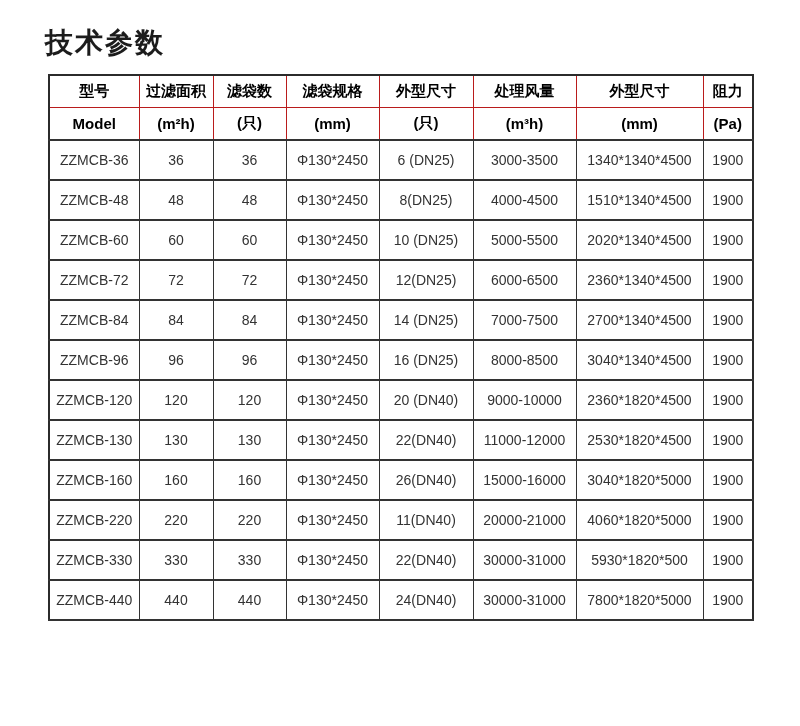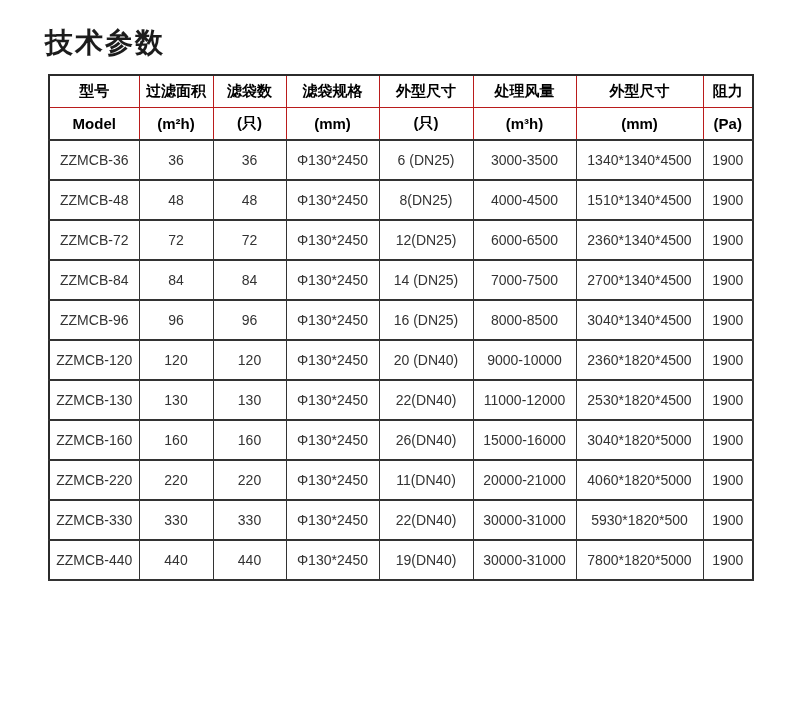--- a/index.html
+++ b/index.html
@@ -123,20 +123,30 @@
           <td>ZZMCB-48</td>
           <td>48</td>
           <td>48</td>
           <td>Φ130*2450</td>
           <td>8(DN25)</td>
           <td>4000-4500</td>
           <td>1510*1340*4500</td>
           <td>1900</td>
         </tr>
         <tr>
+          <td>ZZMCB-60</td>
+          <td>60</td>
+          <td>60</td>
+          <td>Φ130*2450</td>
+          <td>10 (DN25)</td>
+          <td>5000-5500</td>
+          <td>2020*1340*4500</td>
+          <td>1900</td>
+        </tr>
+        <tr>
           <td>ZZMCB-72</td>
           <td>72</td>
           <td>72</td>
           <td>Φ130*2450</td>
           <td>12(DN25)</td>
           <td>6000-6500</td>
           <td>2360*1340*4500</td>
           <td>1900</td>
         </tr>
         <tr>
@@ -207,20 +217,20 @@
           <td>22(DN40)</td>
           <td>30000-31000</td>
           <td>5930*1820*500</td>
           <td>1900</td>
         </tr>
         <tr>
           <td>ZZMCB-440</td>
           <td>440</td>
           <td>440</td>
           <td>Φ130*2450</td>
-          <td>19(DN40)</td>
+          <td>24(DN40)</td>
           <td>30000-31000</td>
           <td>7800*1820*5000</td>
           <td>1900</td>
         </tr>
       </tbody>
   </table>
 </div>
 
 </body></html>

